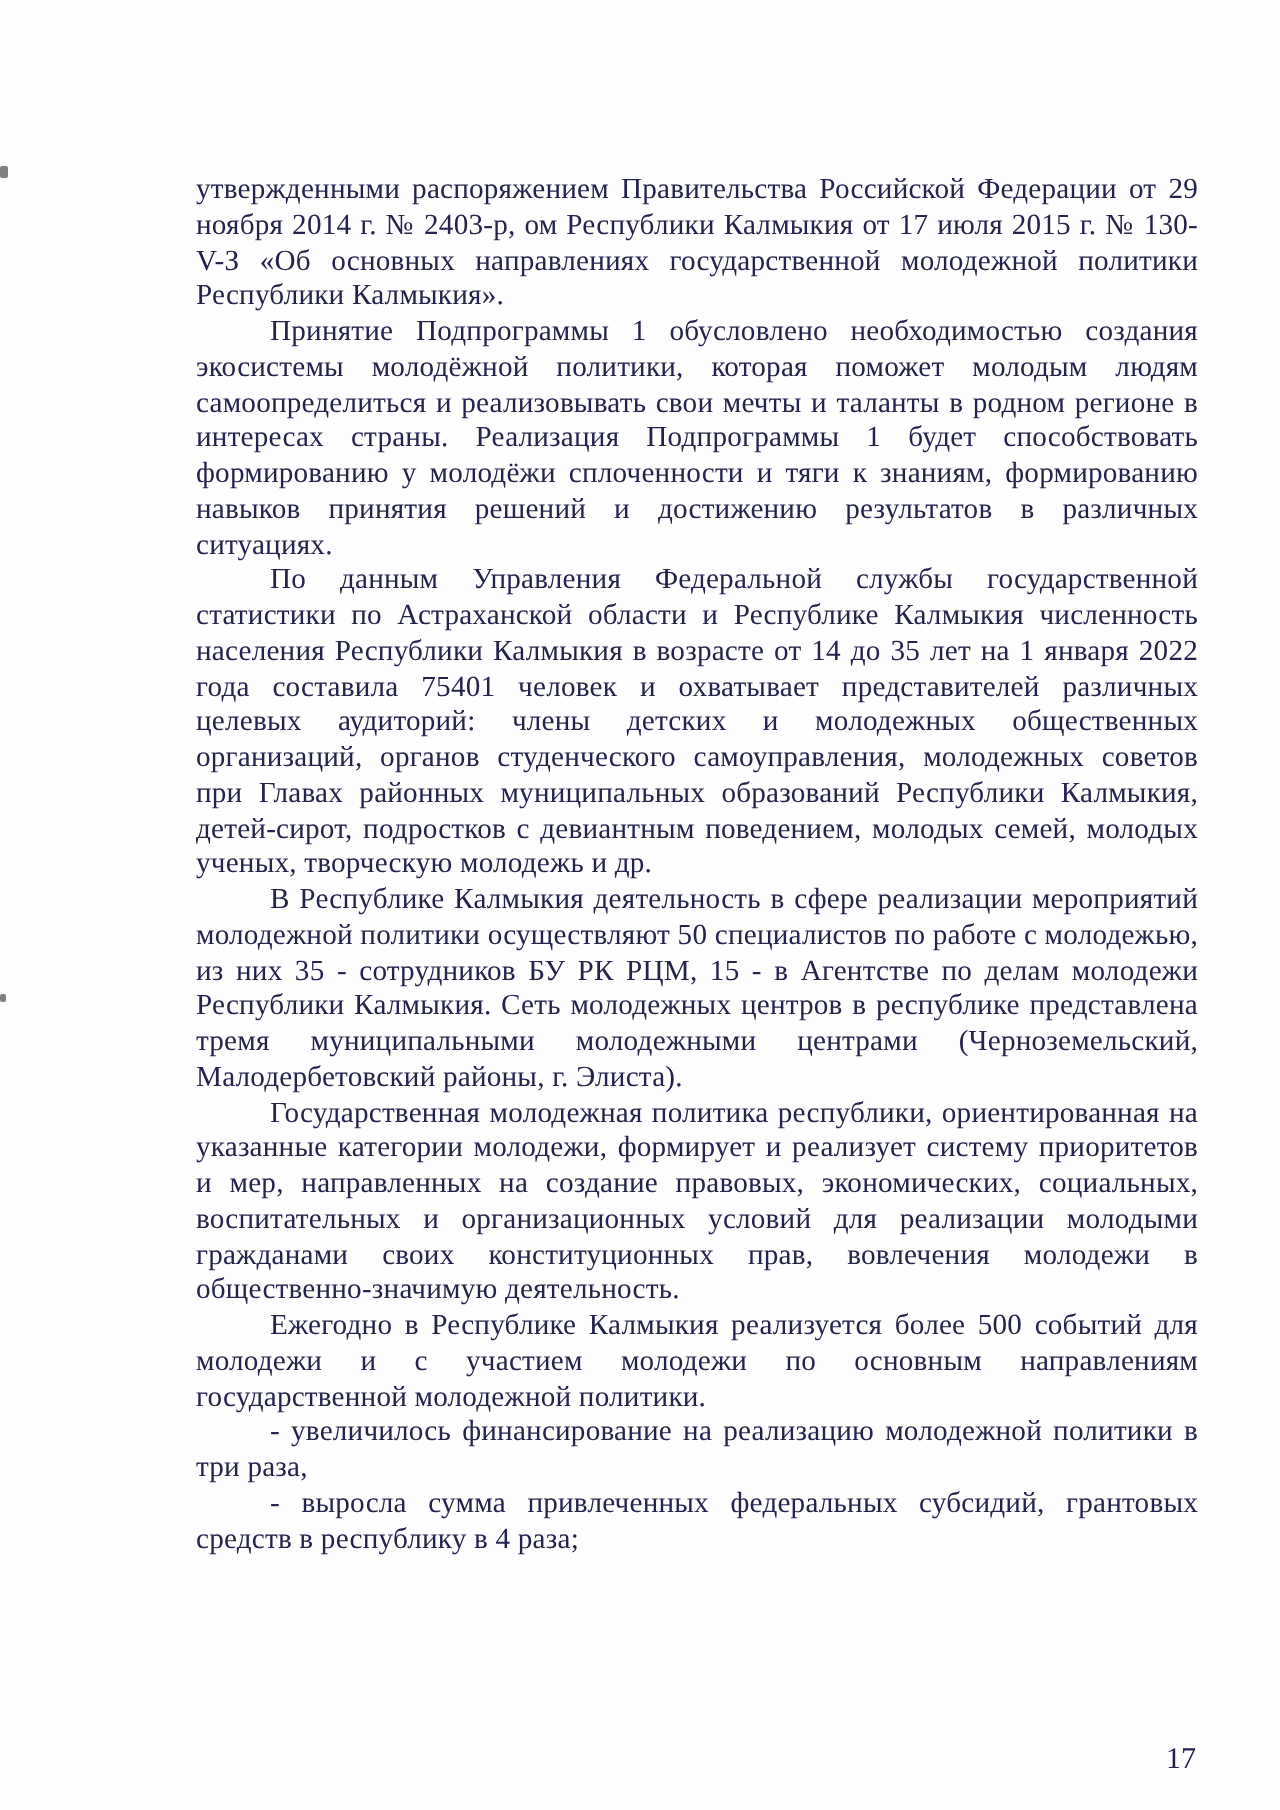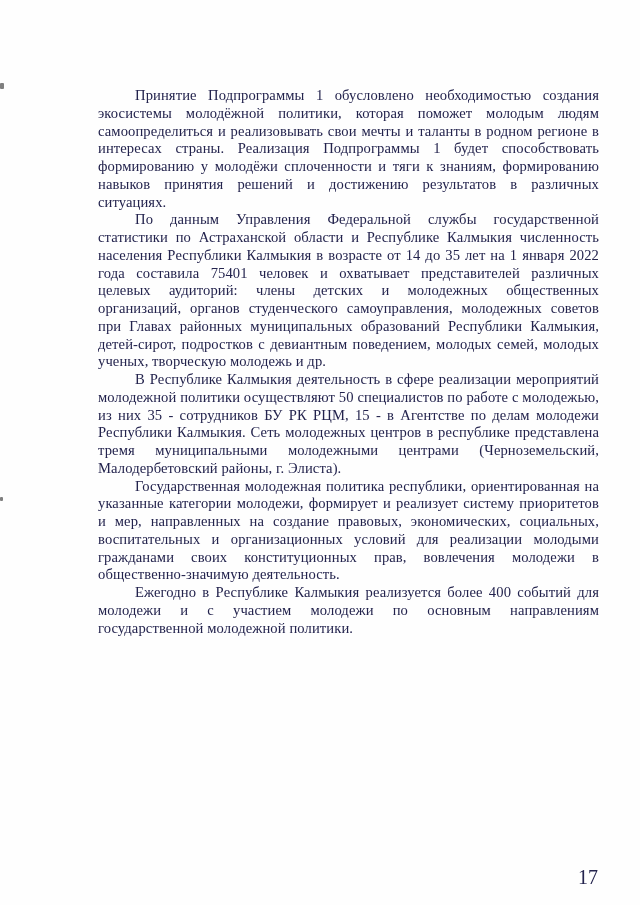--- a/index.html
+++ b/index.html
@@ -32,43 +32,46 @@
     text-indent: 37px;
   }
   .para.no-indent {
     text-indent: 0;
   }
   .page-number {
     position: absolute;
     right: 42px;
     bottom: 16px;
     color: #23234d;
-    font-size: 20px;
+    font-size: 15px;
     font-family: "Liberation Serif", "DejaVu Serif", serif;
   }
   .scan-speck {
     position: absolute;
     background: #3a3a3a;
     opacity: 0.65;
     border-radius: 1px;
   }
   .speck-1 { left: 0; top: 83px; width: 4px; height: 6px; }
   .speck-2 { left: 0; top: 497px; width: 3px; height: 4px; }
 </style>
 </head>
 <body>
 
 <div class="page">
 
   <div class="scan-speck speck-1"></div>
   <div class="scan-speck speck-2"></div>
 
   <div class="text-block">
+    <p class="para no-indent">утвержденными распоряжением Правительства Российской Федерации от 29 ноября 2014 г.  № 2403-р, ом Республики Калмыкия от 17 июля 2015 г. № 130-V-З «Об основных направлениях государственной молодежной политики Республики Калмыкия».</p>
     <p class="para">Принятие Подпрограммы 1 обусловлено необходимостью создания экосистемы молодёжной политики, которая поможет молодым людям самоопределиться и реализовывать свои мечты и таланты в родном регионе в интересах страны. Реализация Подпрограммы 1 будет способствовать формированию у молодёжи сплоченности и тяги к знаниям, формированию навыков принятия решений и достижению результатов в различных ситуациях.</p>
     <p class="para">По данным Управления Федеральной службы государственной статистики по Астраханской области и Республике Калмыкия численность населения Республики Калмыкия в возрасте от 14 до 35 лет на 1 января 2022 года составила 75401 человек и охватывает представителей различных целевых аудиторий: члены детских и  молодежных общественных организаций, органов студенческого самоуправления, молодежных советов при Главах районных муниципальных образований Республики Калмыкия, детей-сирот, подростков с девиантным поведением, молодых семей, молодых ученых, творческую молодежь и др.</p>
     <p class="para">В Республике Калмыкия деятельность в сфере реализации мероприятий молодежной политики осуществляют 50 специалистов по работе с молодежью, из них 35 - сотрудников БУ РК РЦМ, 15 - в Агентстве по делам молодежи Республики Калмыкия. Сеть молодежных центров в республике представлена тремя муниципальными молодежными центрами (Черноземельский, Малодербетовский районы, г. Элиста).</p>
     <p class="para">Государственная молодежная политика республики, ориентированная на указанные категории молодежи, формирует и реализует систему приоритетов и мер, направленных на создание правовых, экономических, социальных, воспитательных и организационных условий для реализации молодыми гражданами своих конституционных прав, вовлечения молодежи в общественно-значимую деятельность.</p>
-    <p class="para">Ежегодно в Республике Калмыкия реализуется более 400 событий для молодежи и с участием молодежи по основным направлениям государственной молодежной политики.</p>
+    <p class="para">Ежегодно в Республике Калмыкия реализуется более 500 событий для молодежи и с участием молодежи по основным направлениям государственной молодежной политики.</p>
+    <p class="para">- увеличилось финансирование на реализацию молодежной политики в три раза,</p>
+    <p class="para">- выросла сумма привлеченных федеральных субсидий, грантовых средств в республику в 4 раза;</p>
   </div>
 
   <div class="page-number">17</div>
 
 </div>
 
 </body></html>

